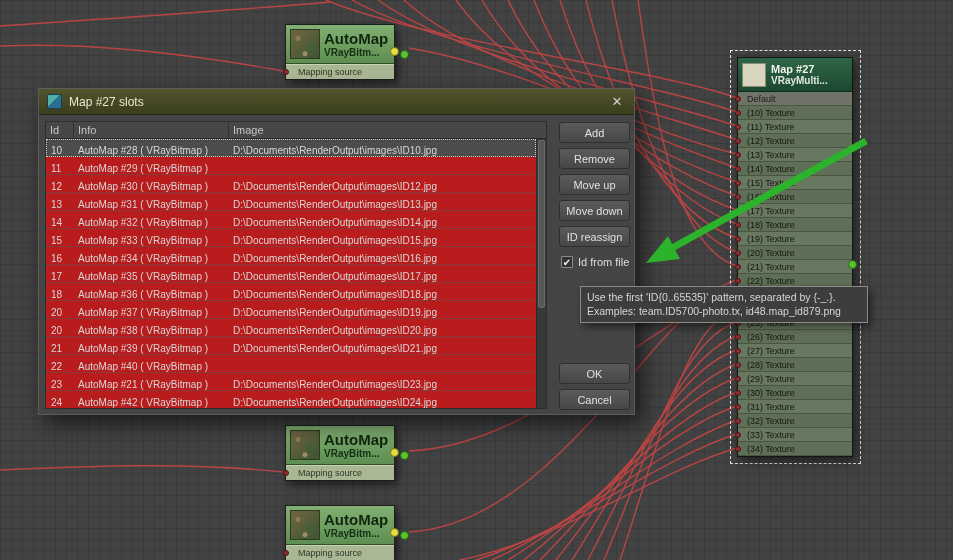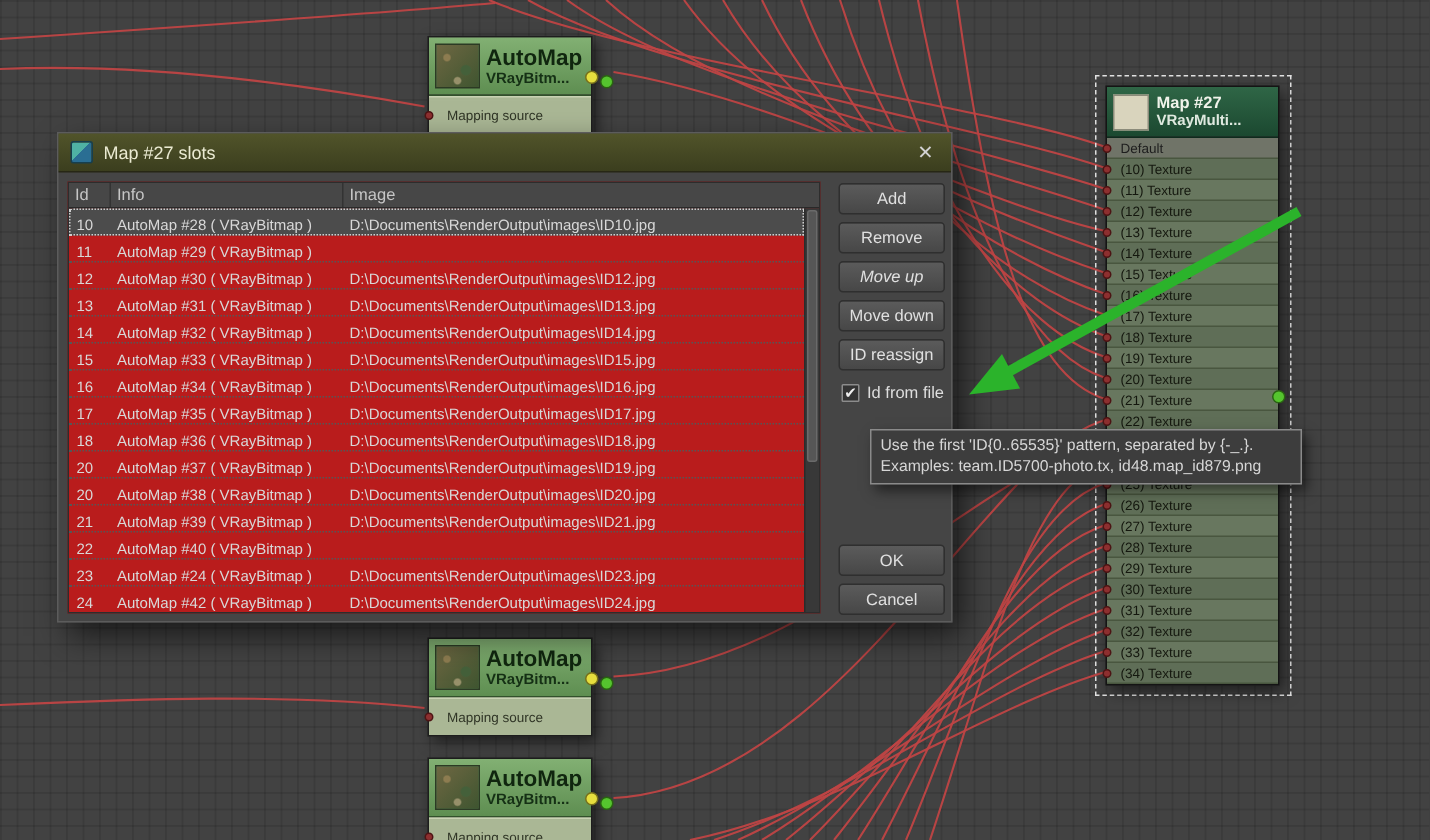--- a/index.html
+++ b/index.html
@@ -24,21 +24,21 @@
     border-bottom:1px solid #32502b; display:flex; align-items:center; gap:4px; padding:2px 4px; }
   .am-thumb { width:30px; height:30px; flex:0 0 30px; border:1px solid #2c3a24;
     background:
       radial-gradient(circle at 25% 30%, #8d7c50 2px, transparent 3px),
       radial-gradient(circle at 70% 60%, #44603a 3px, transparent 4px),
       radial-gradient(circle at 50% 85%, #97906a 2px, transparent 3px),
       linear-gradient(135deg,#6e6742,#3f5530); }
   .am-titles { overflow:hidden; }
   .am-title { font-size:15px; font-weight:bold; color:#10260f; white-space:nowrap; }
   .am-sub { font-size:10px; font-weight:bold; color:#153015; white-space:nowrap; }
-  .am-slot { position:relative; height:25px; background:#aab795; border-top:1px solid #c9d3b4;
+  .am-slot { position:relative; height:15px; background:#aab795; border-top:1px solid #c9d3b4;
     font-size:9px; color:#30362а; color:#303526; display:flex; align-items:center; padding-left:12px; }
   .in-socket { position:absolute; left:-3px; top:50%; transform:translateY(-50%);
     width:6px; height:6px; border-radius:50%; background:#8d2f2f; border:1px solid #4c1414; }
   .out-dot-yellow { position:absolute; right:-5px; top:22px; width:9px; height:9px;
     border-radius:50%; background:#e6de3e; border:1px solid #77711c; z-index:3; }
   .out-dot-green { position:absolute; right:-15px; top:25px; width:9px; height:9px;
     border-radius:50%; background:#55c42e; border:1px solid #2a6312; z-index:3; }
 
   
   .multi-sel { position:absolute; left:730px; top:50px; width:131px; height:414px;
@@ -82,21 +82,21 @@
   .c-info { width:155px; padding-left:4px; overflow:hidden; }
   .c-image { flex:1; padding-left:4px; overflow:hidden; }
   .tscroll { position:absolute; right:0; top:17px; bottom:0; width:10px;
     background:#383838; border-left:1px solid #2b2b2b; }
   .tthumb { position:absolute; left:1px; right:1px; top:1px; height:168px;
     background:#565656; border:1px solid #6a6a6a; border-radius:2px; }
 
   .dbtn { position:absolute; left:520px; width:71px; height:21px; font-size:11px; color:#e0e0e0;
     background:linear-gradient(#5b5b5b,#474747); border:1px solid #2f2f2f; border-radius:3px;
     display:flex; align-items:center; justify-content:center; cursor:default; }
-  .b-add { top:33px; } .b-remove { top:59px; } .b-moveup { top:85px;font-style:italic; }
+  .b-add { top:33px; } .b-remove { top:59px; } .b-moveup { top:85px; }
   .b-movedown { top:111px; } .b-idreassign { top:137px; }
   .b-ok { top:274px; } .b-cancel { top:300px; }
 
   .chkrow { position:absolute; left:522px; top:167px; display:flex; align-items:center; gap:5px; cursor:default; }
   .chkbox { width:12px; height:12px; background:#333; border:1px solid #8c8c8c; border-radius:1px;
     color:#eeeeee; font-size:10px; line-height:11px; text-align:center; }
   .chklabel { font-size:11px; color:#dedede; }
 
   
   .tooltip { position:absolute; left:580px; top:286px; width:288px; z-index:7;
@@ -421,21 +421,21 @@
             <span class="c-image">D:\Documents\RenderOutput\images\ID21.jpg</span>
           </div>
 
           <div class="trow">
             <span class="c-id">22</span>
             <span class="c-info">AutoMap #40 ( VRayBitmap )</span>
           </div>
 
           <div class="trow">
             <span class="c-id">23</span>
-            <span class="c-info">AutoMap #24 ( VRayBitmap )</span>
+            <span class="c-info">AutoMap #21 ( VRayBitmap )</span>
             <span class="c-image">D:\Documents\RenderOutput\images\ID23.jpg</span>
           </div>
 
           <div class="trow">
             <span class="c-id">24</span>
             <span class="c-info">AutoMap #42 ( VRayBitmap )</span>
             <span class="c-image">D:\Documents\RenderOutput\images\ID24.jpg</span>
           </div>
         </div>
       <div class="tscroll">

